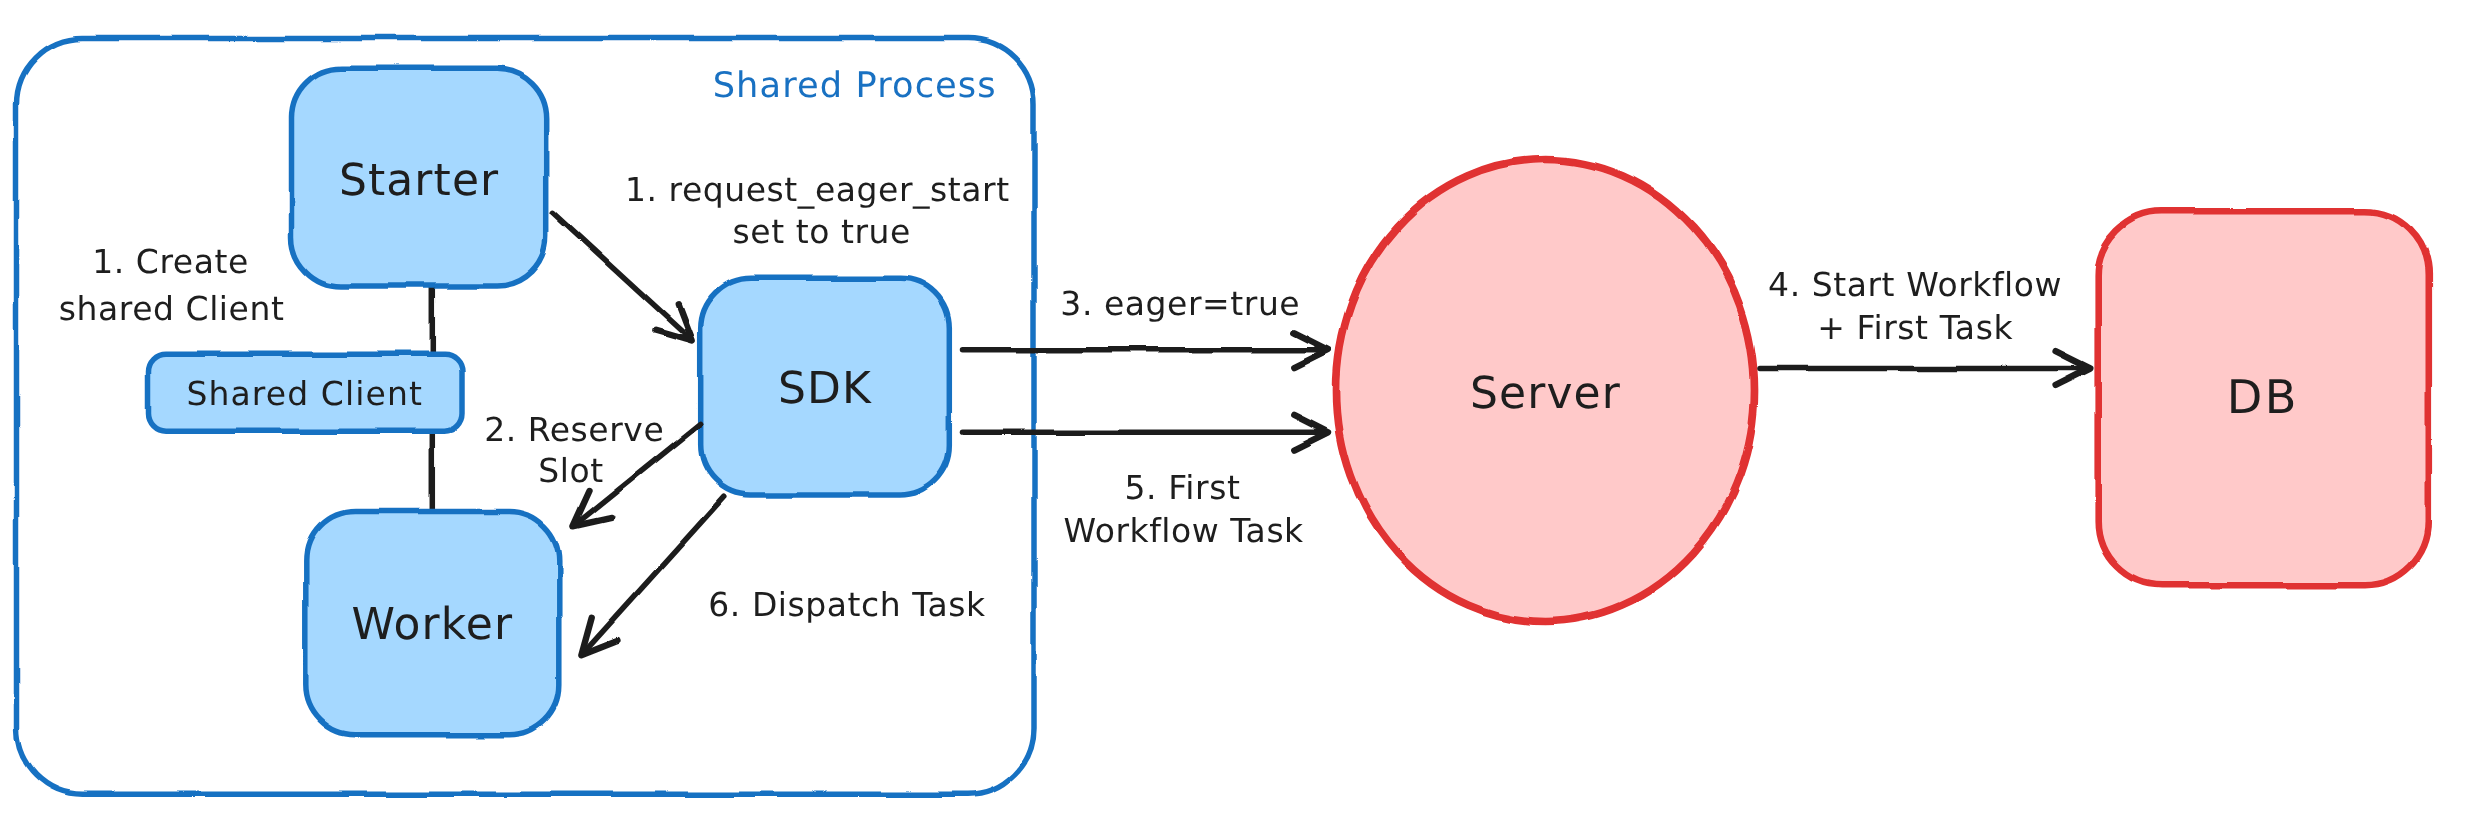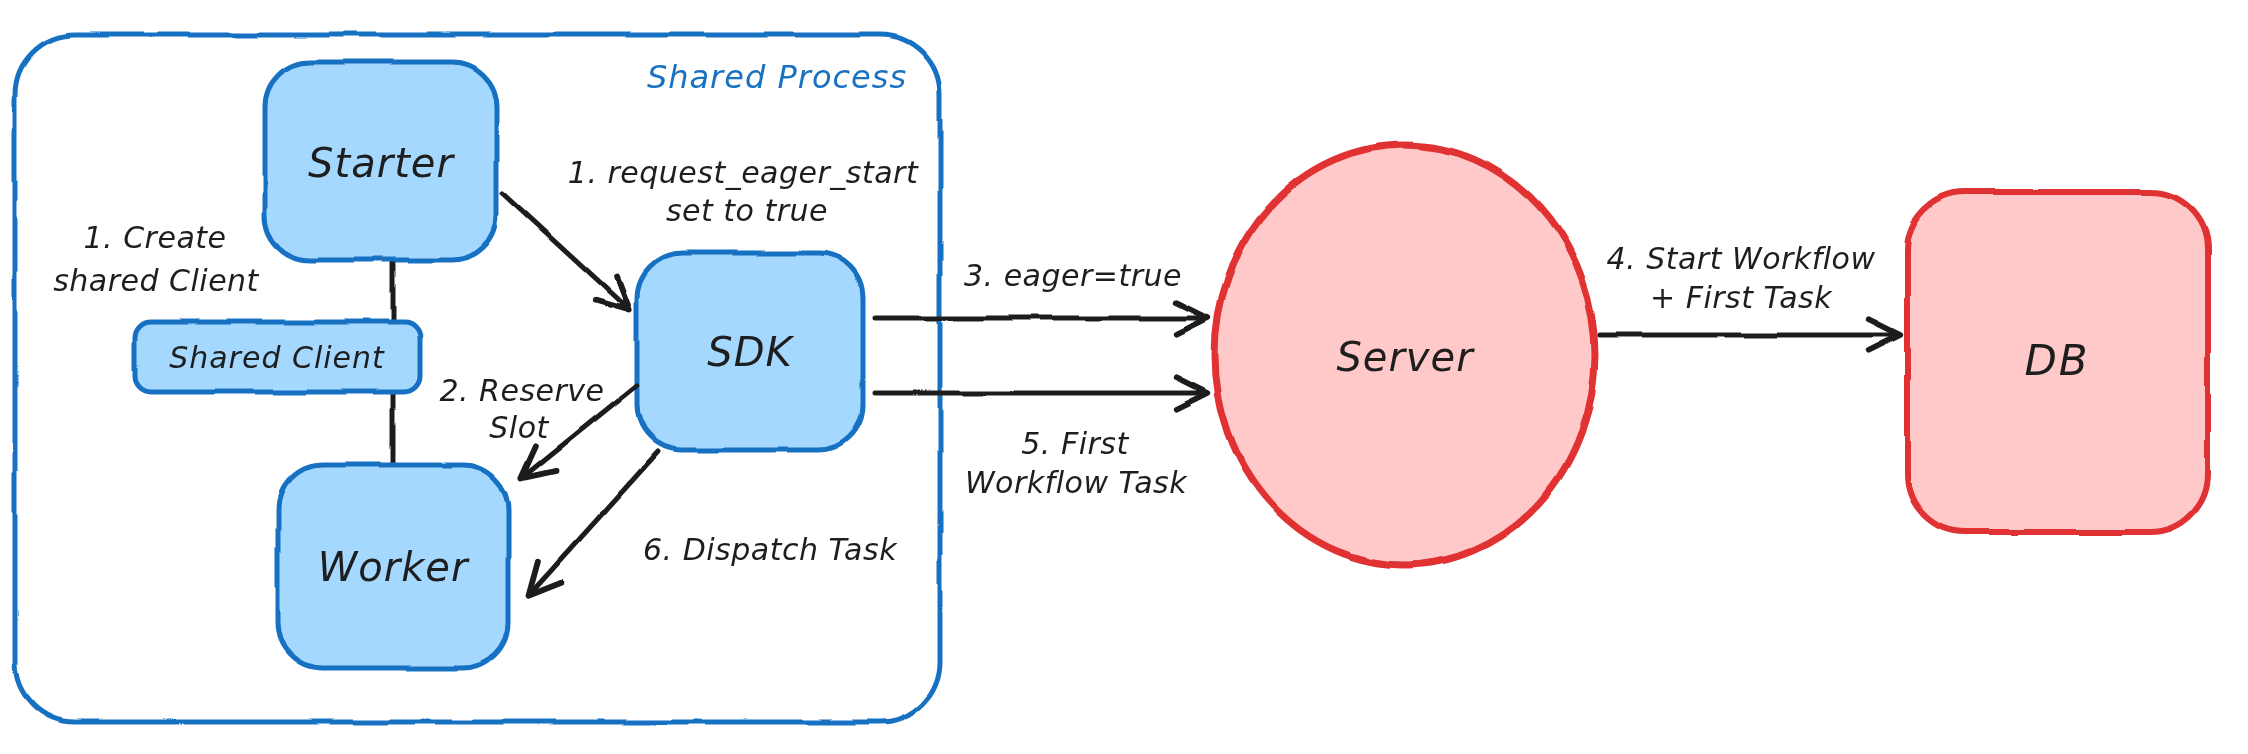--- a/index.html
+++ b/index.html
@@ -10,21 +10,20 @@
     --ink:#1e1e1e;
     --bg:#ffffff;
   }
   html,body{margin:0;padding:0;background:var(--bg);}
   .canvas{
     position:relative;
     width:2248px;height:754px;
     background:var(--bg);
     overflow:hidden;
     font-family:"DejaVu Sans","Liberation Sans",sans-serif;
-    font-style:italic;
   }
   svg{display:block;}
   .node-blue{fill:var(--blue-fill);stroke:var(--blue-stroke);stroke-width:5;}
   .node-red{fill:var(--red-fill);stroke:var(--red-stroke);}
   .frame{fill:none;stroke:var(--blue-stroke);stroke-width:5;}
   .wire{fill:none;stroke:var(--ink);stroke-width:5;stroke-linecap:round;}
   text{fill:var(--ink);text-anchor:middle;}
   .node-label{font-size:40px;letter-spacing:1px;}
   .node-label-sm{font-size:30px;letter-spacing:1px;}
   .node-label-xl{font-size:42px;letter-spacing:2px;}

